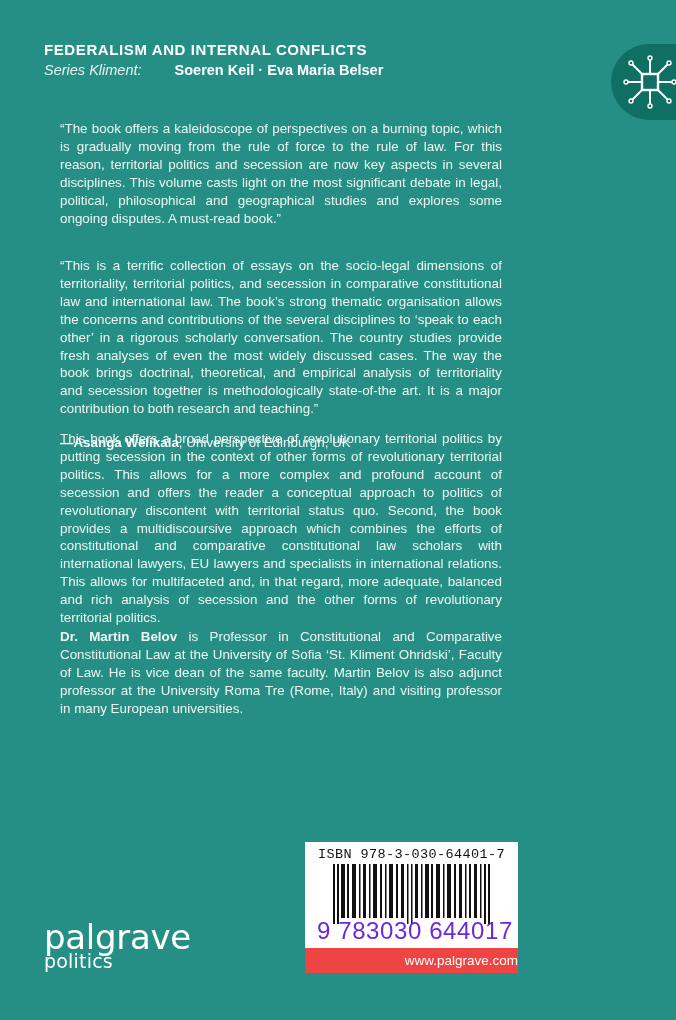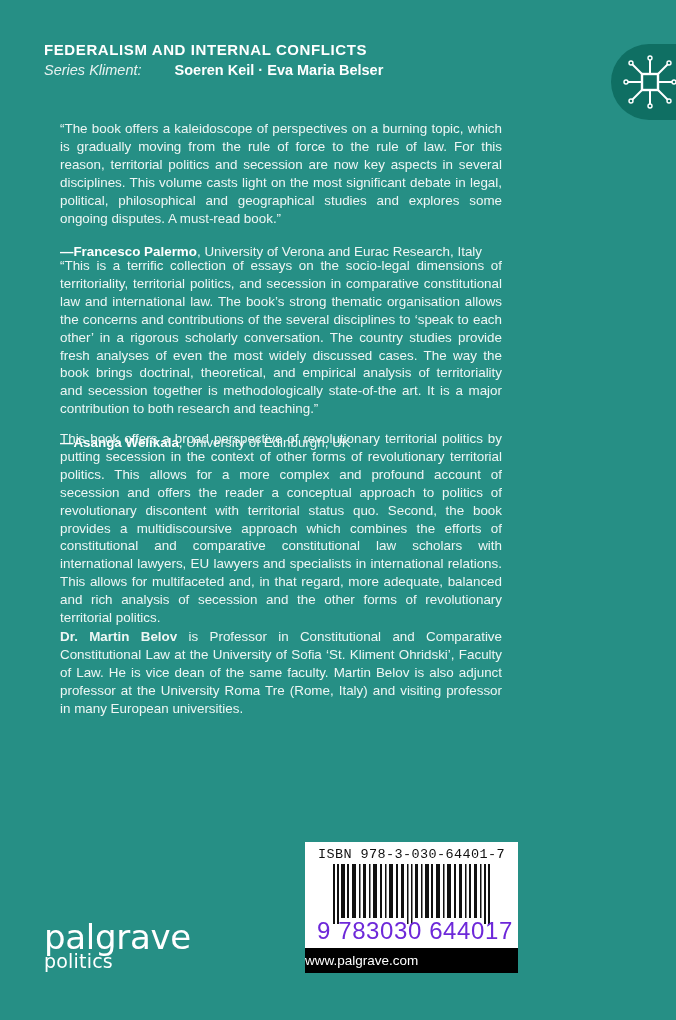--- a/index.html
+++ b/index.html
@@ -50,22 +50,22 @@
     font-size:13.5px; color:#111; letter-spacing:0.4px;
   }
   .barcode { position:absolute; left:18px; top:22px; }
   .barcode-digits {
     position:absolute; left:12px; top:75px;
     font-family:"Liberation Sans", sans-serif; font-size:24px; color:#6d28d9;
     letter-spacing:0.6px; background:transparent;
   }
   .url-strip {
     position:absolute; left:305px; top:948px;
-    width:213px; height:25px; background:#000000;
-    text-align:left; line-height:25px;
+    width:213px; height:25px; background:#ef4444;
+    text-align:right; line-height:25px;
     font-size:13.5px; color:#ffffff;
   }
   .logo {
     position:absolute; left:44px; top:924px;
     color:#ffffff; font-family:"DejaVu Sans", sans-serif;
   }
   .logo .l1 { font-size:34px; line-height:26px; letter-spacing:-0.3px; }
   .logo .l2 { font-size:19px; line-height:22px; letter-spacing:0.2px; }
 </style>
 </head>
@@ -94,21 +94,20 @@
       <circle cx="47" cy="9" r="2" stroke-width="1.4"></circle>
     <line x1="20" y1="36" x2="10" y2="46"></line>
       <circle cx="9" cy="47" r="2" stroke-width="1.4"></circle>
     <line x1="36" y1="36" x2="46" y2="46"></line>
       <circle cx="47" cy="47" r="2" stroke-width="1.4"></circle>
   </svg>
 </div>
 
 <div class="block" id="q1">
   <p>“The book offers a kaleidoscope of perspectives on a burning topic, which is gradually moving from the rule of force to the rule of law. For this reason, territorial politics and secession are now key aspects in several disciplines. This volume casts light on the most significant debate in legal, political, philosophical and geographical studies and explores some ongoing disputes. A must-read book.”</p>
-  <p class="attrib"><b>—Francesco Palermo</b><span>, University of Verona and Eurac Research, Italy</span></p>
 </div>
 
 <div class="block" id="q2">
   <p>“This is a terrific collection of essays on the socio-legal dimensions of territoriality, territorial politics, and secession in comparative constitutional law and international law. The book’s strong thematic organisation allows the concerns and contributions of the several disciplines to ‘speak to each other’ in a rigorous scholarly conversation. The country studies provide fresh analyses of even the most widely discussed cases. The way the book brings doctrinal, theoretical, and empirical analysis of territoriality and secession together is methodologically state-of-the art. It is a major contribution to both research and teaching.”</p>
   <p class="attrib"><b>—Asanga Welikala</b><span>, University of Edinburgh, UK</span></p>
 </div>
 
 <div class="block" id="desc">
   <p>This book offers a broad perspective of revolutionary territorial politics by putting secession in the context of other forms of revolutionary territorial politics. This allows for a more complex and profound account of secession and offers the reader a conceptual approach to politics of revolutionary discontent with territorial status quo. Second, the book provides a multidiscoursive approach which combines the efforts of constitutional and comparative constitutional law scholars with international lawyers, EU lawyers and specialists in international relations. This allows for multifaceted and, in that regard, more adequate, balanced and rich analysis of secession and the other forms of revolutionary territorial politics.</p>
 </div>

